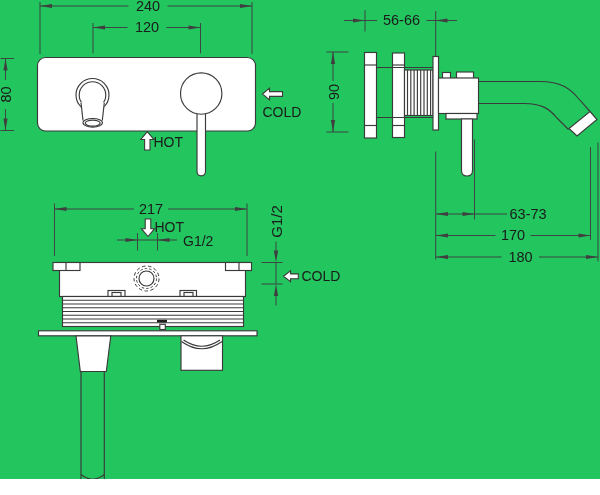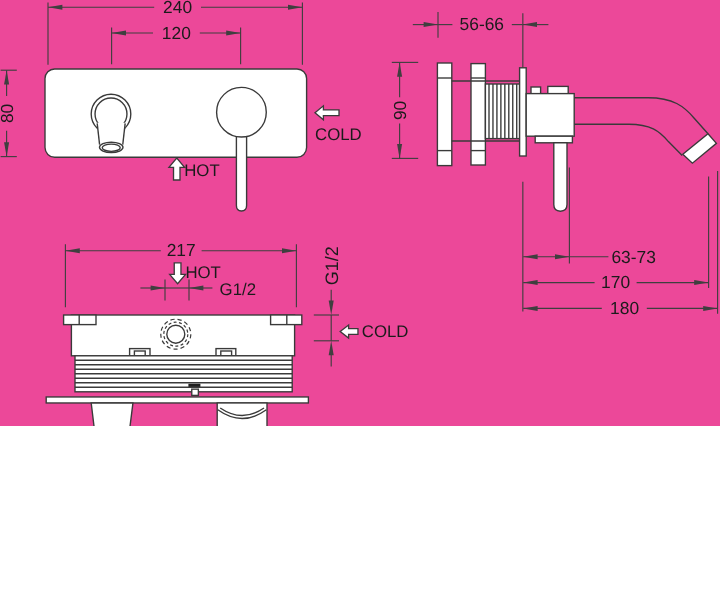--- a/index.html
+++ b/index.html
@@ -1,16 +1,16 @@
 <!DOCTYPE html>
 <html><head>
 <meta charset="utf-8">
 <style>
   html,body{margin:0;padding:0;background:#ffffff;}
-  .canvas{width:600px;height:355px;background:#ec4899;position:relative;overflow:hidden;}
+  .canvas{width:600px;height:479px;background:#22c55e;position:relative;overflow:hidden;}
   svg{display:block;}
   .ln{stroke:#3a3a3a;stroke-width:1.15;fill:none;stroke-linecap:butt;}
   .lnw{stroke:#3a3a3a;stroke-width:1.15;fill:#ffffff;}
   .dim{stroke:#3f3f3f;stroke-width:0.95;fill:none;}
   .ar{fill:#3f3f3f;stroke:none;}
   .hollow{stroke:#3a3a3a;stroke-width:1.1;fill:#ffffff;}
   .dash1{stroke:#3a3a3a;stroke-width:1;fill:none;stroke-dasharray:3.5 2.5;}
   .dash2{stroke:#3a3a3a;stroke-width:1;fill:none;stroke-dasharray:2.5 2;}
   .blk{fill:#1e1e1e;stroke:none;}
   text{fill:#1b1b1b;font-family:"Liberation Sans","DejaVu Sans",sans-serif;}

